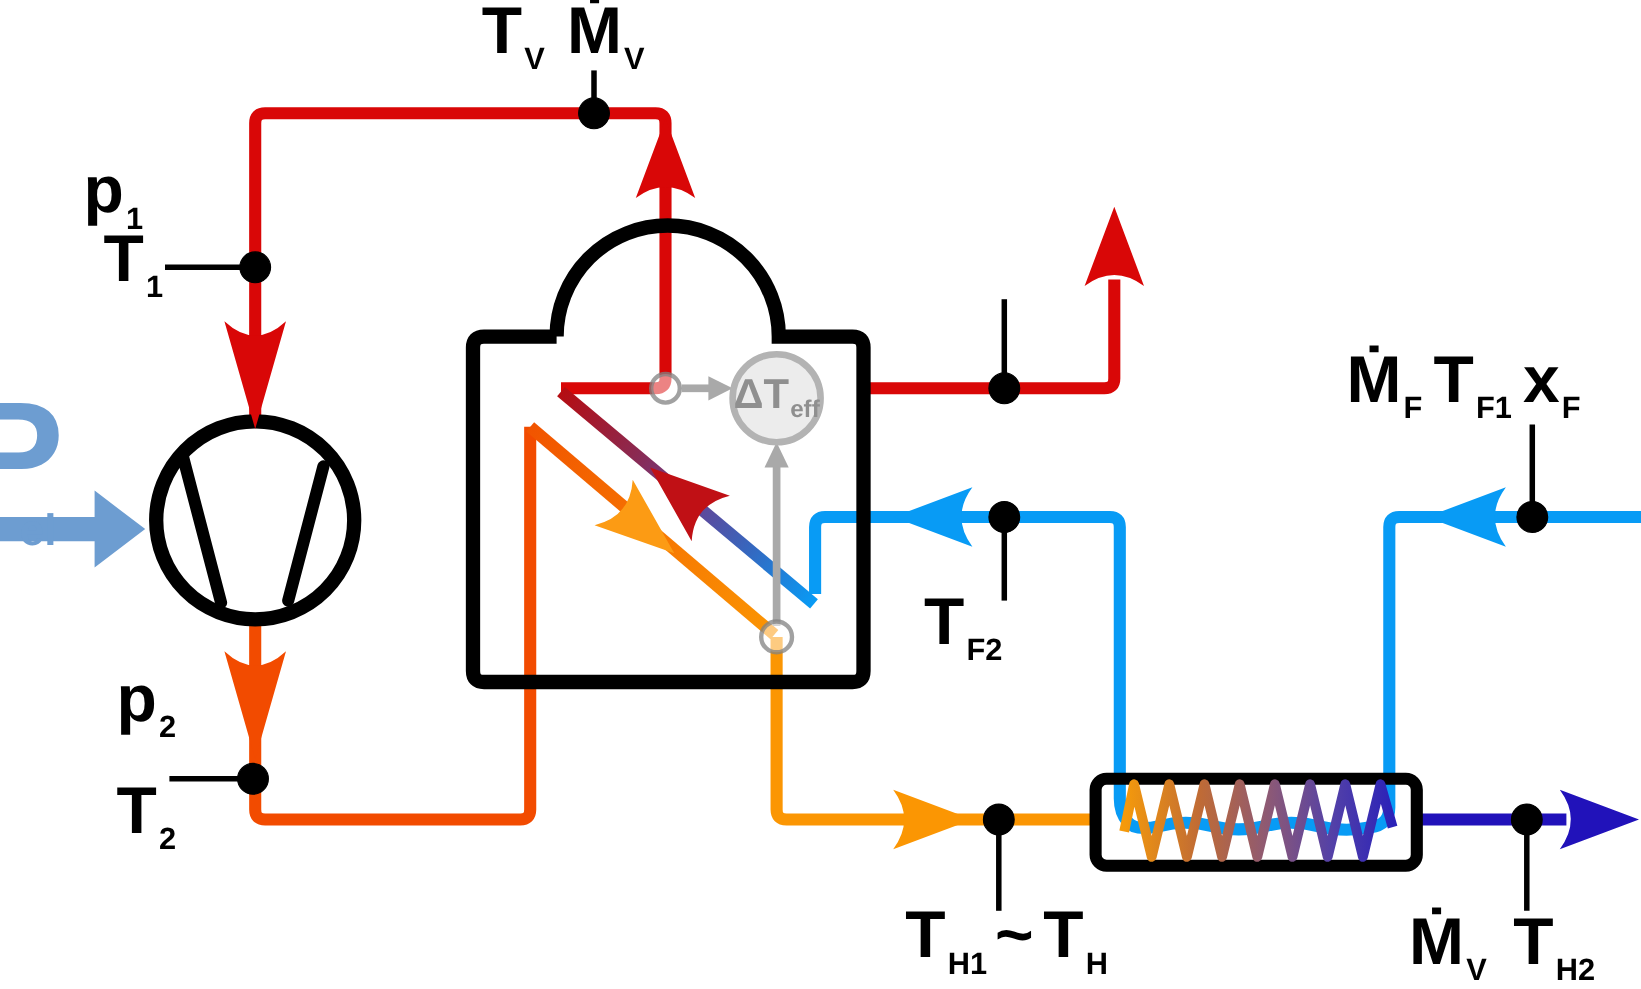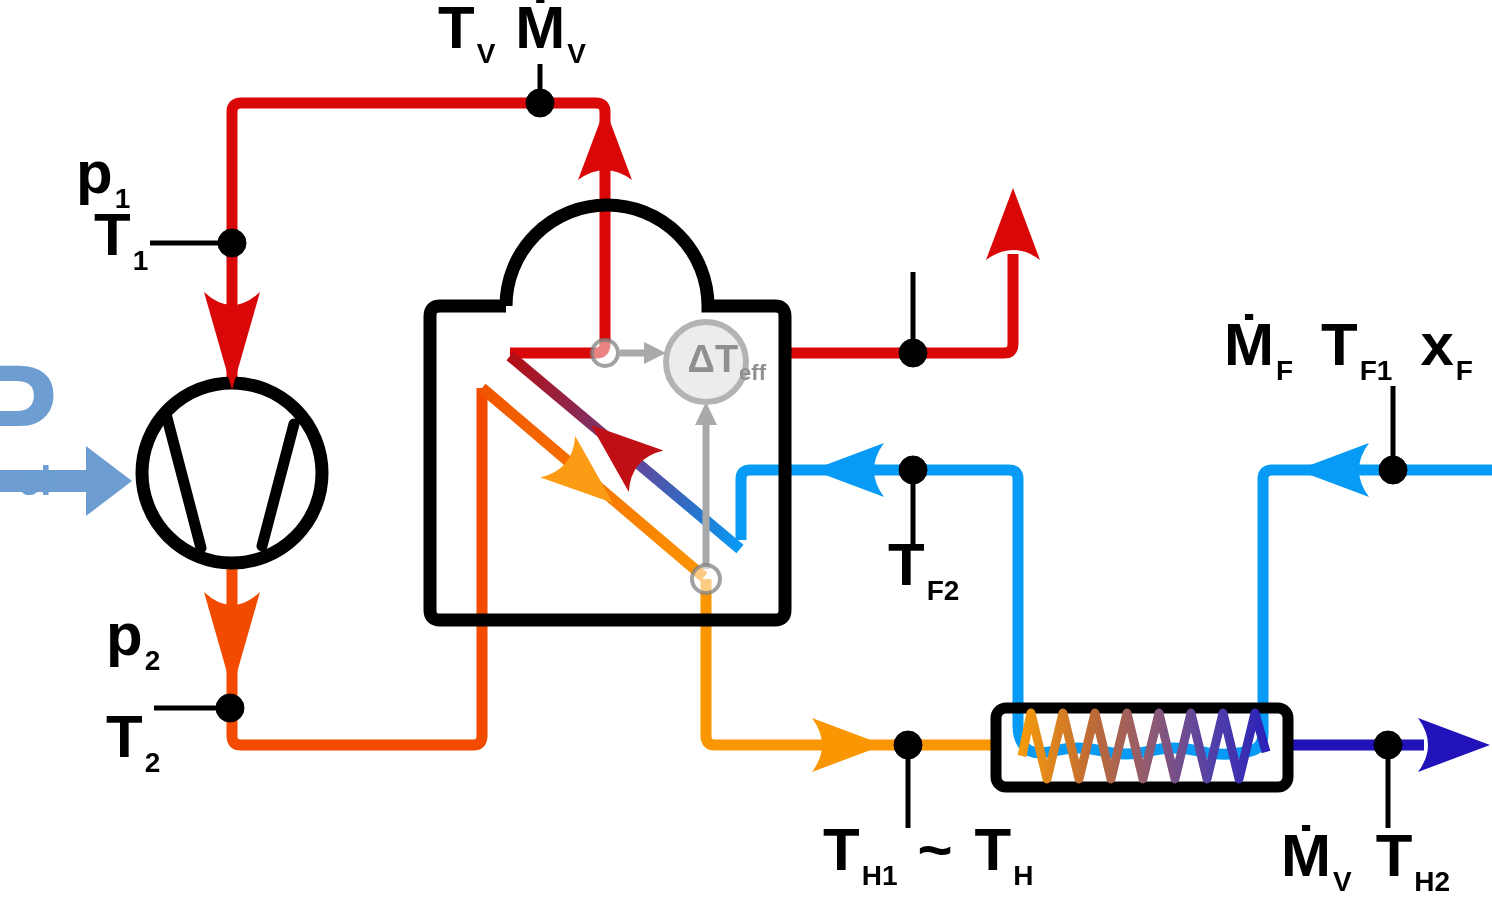--- a/index.html
+++ b/index.html
@@ -10,21 +10,21 @@
   .gfx{position:absolute;left:0;top:0;}
   .lbl{
     position:absolute;display:flex;gap:14px;align-items:flex-start;
     font-size:60px;font-weight:bold;color:#000;line-height:1;white-space:nowrap;
   }
   .tok{display:inline-block;}
   .sub{font-size:28px;position:relative;top:15px;margin-left:2px;font-weight:bold;}
   .lbl-pel{font-size:135px;color:var(--steel-blue);}
   .lbl-pel .sub{font-size:40px;top:36px;margin-left:-40px;}
   .lbl-dteff{
-    position:absolute;left:646px;top:340px;width:120px;text-align:right;
+    position:absolute;left:646px;top:340px;width:120px;text-align:center;
     font-size:38px;font-weight:bold;color:var(--gray-text);line-height:1;
   }
   .lbl-dteff .sub{font-size:22px;top:8px;margin-left:1px;}
   .pipe{fill:none;stroke-width:11;stroke-linecap:butt;}
   .wall{fill:none;stroke:#000;}
 </style>
 </head>
 <body>
 
 <div class="stage">
@@ -147,35 +147,35 @@
   </div>
 
   <div class="lbl" style="left:106px;top:605px">
     <span class="tok"><span>p</span><span class="sub">2</span></span>
   </div>
   <div class="lbl" style="left:106px;top:707px">
     <span class="tok"><span>T</span><span class="sub">2</span></span>
   </div>
 
 
-  <div class="lbl" style="left:1224px;top:315px;gap:28px">
+  <div class="lbl" style="left:1224px;top:315px;gap:10px">
     <span class="tok"><span>Ṁ</span><span class="sub">F</span></span>
     <span class="tok"><span>T</span><span class="sub">F1</span></span>
     <span class="tok"><span>x</span><span class="sub">F</span></span>
   </div>
 
-  <div class="lbl" style="left:888px;top:535px">
+  <div class="lbl" style="left:840px;top:535px">
     <span class="tok"><span>T</span><span class="sub">F2</span></span>
   </div>
 
   <div class="lbl-dteff">
     <span class="tok"><span>ΔT</span><span class="sub">eff</span></span>
   </div>
 
-  <div class="lbl" style="left:823px;top:820px;gap:20px">
+  <div class="lbl" style="left:823px;top:820px;gap:7px">
     <span class="tok"><span>T</span><span class="sub">H1</span></span>
     <span class="tok"><span>~</span><span class="sub"></span></span>
     <span class="tok"><span>T</span><span class="sub">H</span></span>
   </div>
 
   <div class="lbl" style="left:1281px;top:826px;gap:24px">
     <span class="tok"><span>Ṁ</span><span class="sub">V</span></span>
     <span class="tok"><span>T</span><span class="sub">H2</span></span>
   </div>
 

